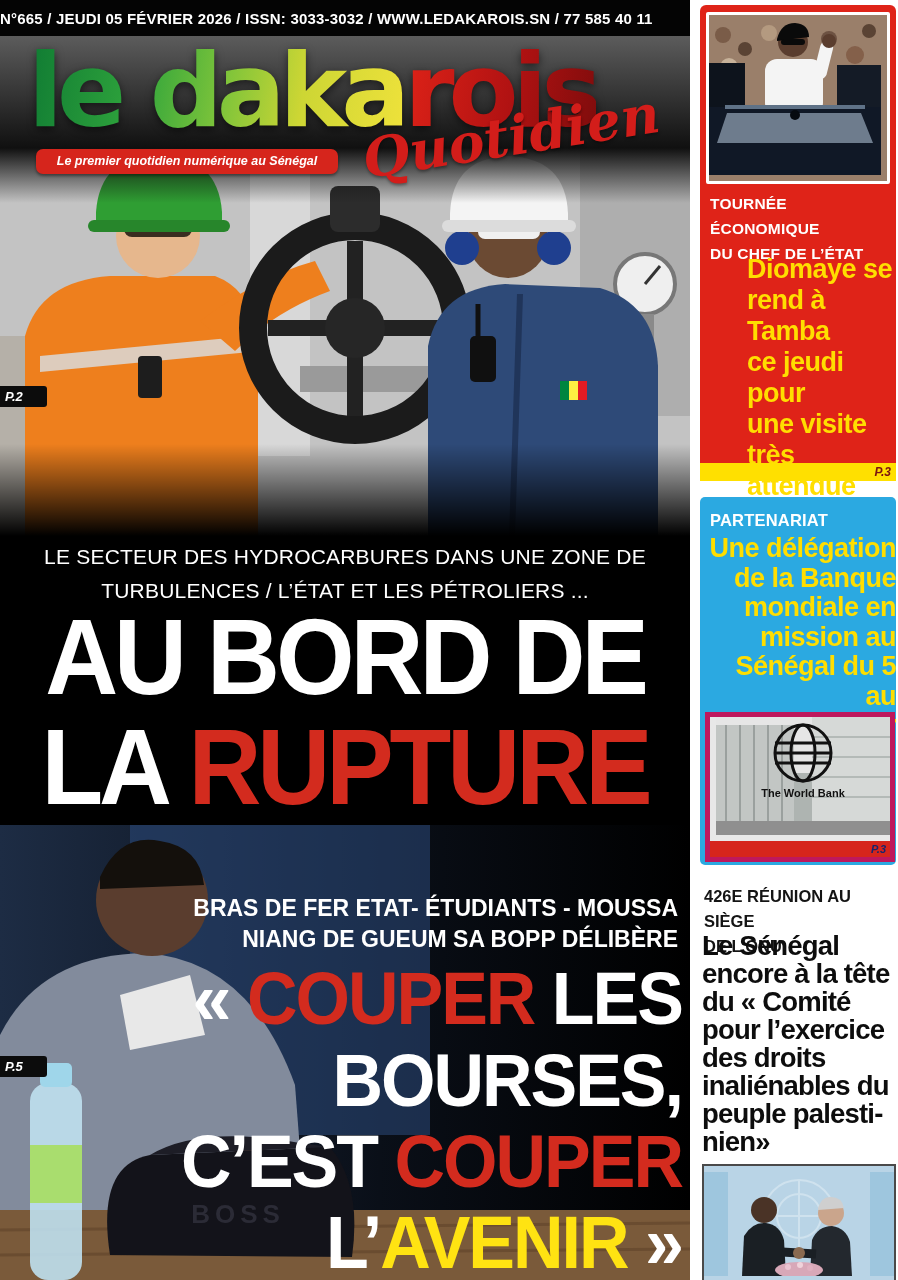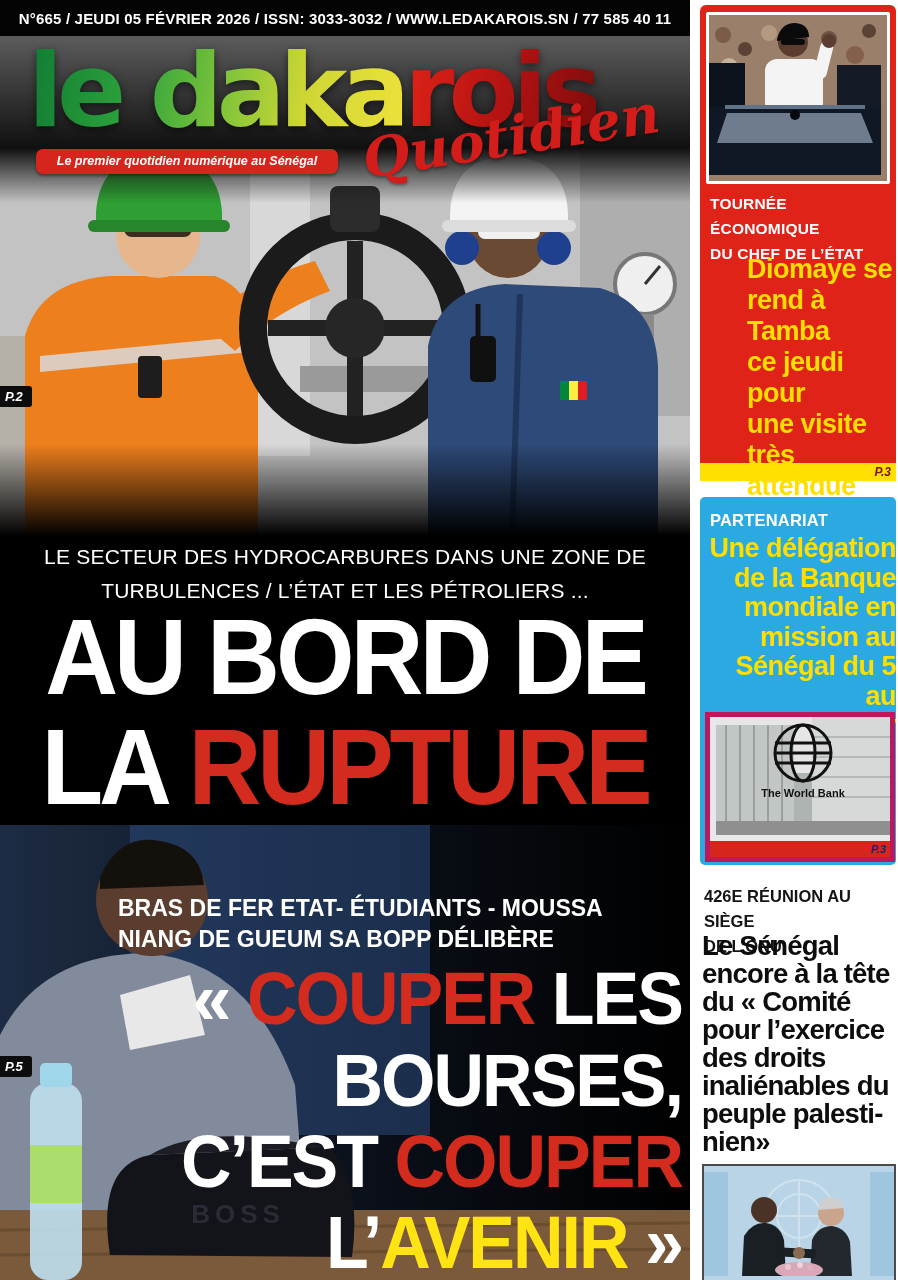--- a/index.html
+++ b/index.html
@@ -1,50 +1,50 @@
 <!DOCTYPE html>
 <html><head>
 <meta charset="utf-8">
 <style>
   html,body{margin:0;padding:0;background:#ffffff;}
   .page{position:relative;width:898px;height:1280px;background:#ffffff;overflow:hidden;
         font-family:"Liberation Sans",sans-serif;}
   
   .left-col{position:absolute;left:0;top:0;width:690px;height:1280px;background:#000;}
   .topbar{position:absolute;left:0;top:0;width:690px;height:36px;background:#040404;
-          color:#fff;font-weight:bold;font-size:15px;line-height:37px;text-align:center;
+          color:#fff;font-weight:bold;font-size:15px;line-height:37px;
           letter-spacing:0.2px;white-space:nowrap;}
   .photo-main{position:absolute;left:0;top:36px;width:690px;height:500px;}
   .photo-bottom{position:absolute;left:0;top:825px;width:690px;height:455px;}
   .logo{position:absolute;left:28px;top:40px;width:660px;z-index:5;
         font-family:"DejaVu Sans",sans-serif;font-weight:bold;font-size:102px;line-height:1;
         letter-spacing:-6px;filter:drop-shadow(0 3px 4px rgba(0,0,0,.55));}
   .logo .seg1{background:linear-gradient(100deg,#0f7a33 0%,#2fa43c 30%,#7ec43a 52%,#cdd634 72%,#efe23b 100%);
         -webkit-background-clip:text;background-clip:text;color:transparent;-webkit-text-fill-color:transparent;}
   .logo .seg2{background:linear-gradient(100deg,#e02318 0%,#b11212 55%,#7e0c0c 100%);
         -webkit-background-clip:text;background-clip:text;color:transparent;-webkit-text-fill-color:transparent;}
   .quotidien{position:absolute;left:332px;top:104px;width:358px;z-index:6;text-align:center;
         font-family:"DejaVu Serif",serif;font-style:italic;font-weight:bold;font-size:54px;
         color:#d31d1a;transform:rotate(-9deg);text-shadow:0 2px 3px rgba(0,0,0,.35);}
   .tagline{position:absolute;left:36px;top:149px;width:302px;height:25px;z-index:5;
         background:#d6251c;border-radius:7px;color:#fff;font-style:italic;font-weight:bold;
         font-size:12.5px;line-height:25px;text-align:center;box-shadow:0 2px 3px rgba(0,0,0,.4);}
   .pageref{position:absolute;background:#0c0c0c;color:#fff;font-style:italic;font-weight:bold;
-        font-size:13px;line-height:21px;padding:0 9px 0 5px;border-radius:0 3px 3px 0;z-index:7;}
+        font-size:13px;line-height:21px;padding:0 24px 0 5px;border-radius:0 3px 3px 0;z-index:7;}
   .pr-p2{left:0;top:386px;}
   .pr-p5{left:0;top:1056px;}
   .kicker-main{position:absolute;left:0;top:540px;width:690px;z-index:4;text-align:center;
         color:#fff;font-weight:normal;font-size:21px;line-height:34px;white-space:pre-line;
         letter-spacing:0.2px;}
   .headline-main{position:absolute;left:0;top:602px;width:690px;z-index:4;text-align:center;
         font-weight:bold;font-size:101px;line-height:104px;letter-spacing:-4px;
         transform:scaleY(1.06);transform-origin:top center;}
   .headline-main .white{color:#fff;}
   .headline-main .red{color:#d32b1e;}
-  .kicker-student{position:absolute;right:12px;top:893px;width:560px;z-index:4;text-align:left;
+  .kicker-student{position:absolute;right:12px;top:893px;width:560px;z-index:4;text-align:right;
         color:#fff;font-weight:bold;font-size:23px;line-height:31px;white-space:pre-line;}
   .headline-student{position:absolute;right:8px;top:958px;width:640px;z-index:4;text-align:right;
         font-weight:bold;font-size:70px;line-height:76px;letter-spacing:-2px;
         transform:scaleY(1.07);transform-origin:top right;}
   .headline-student span{white-space:pre;}
   .c-w{color:#fff;} .c-r{color:#d32b1e;} .c-y{color:#ffe312;}
   
   .card{position:absolute;width:196px;}
   .card-red{left:700px;top:5px;height:458px;background:#df2318;border-radius:6px 6px 0 0;}
   .parade-frame{position:absolute;left:6px;top:7px;width:178px;height:166px;border:3px solid #fff;

